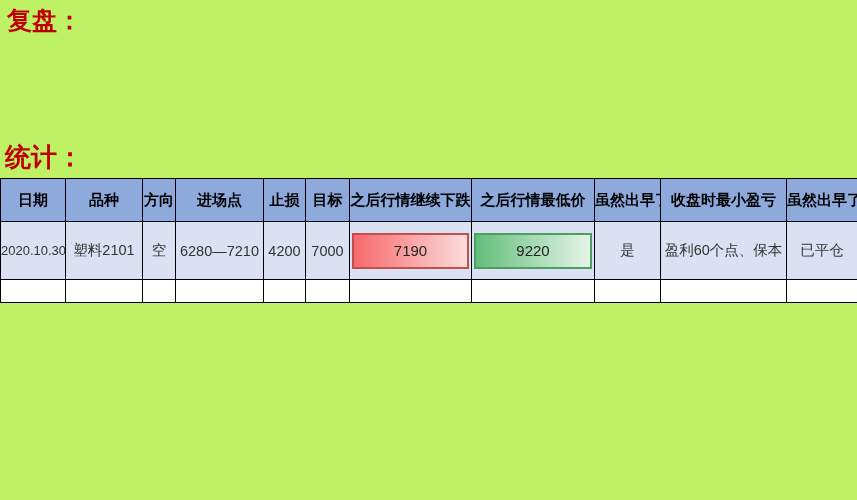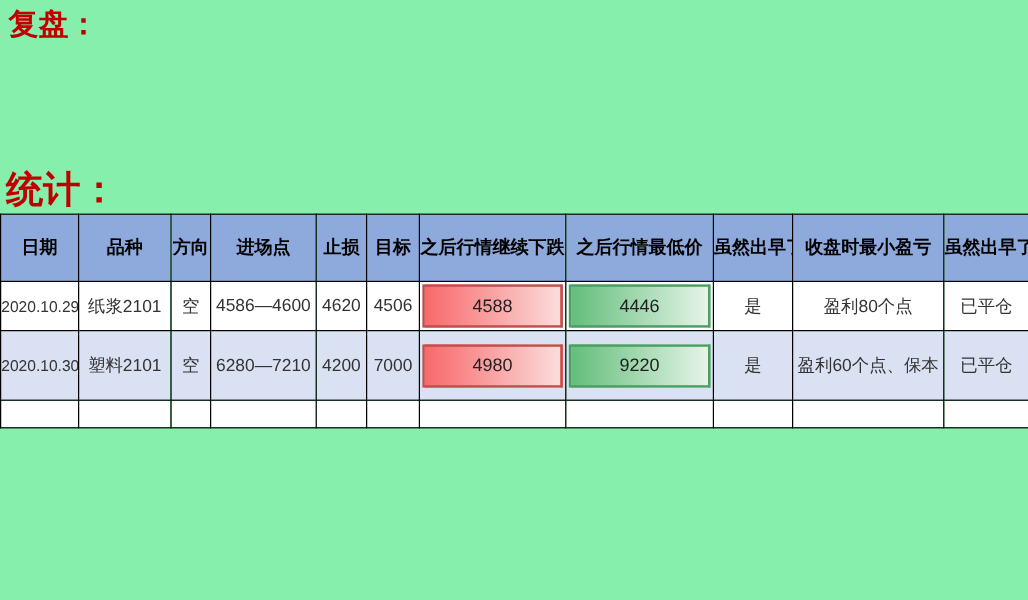--- a/index.html
+++ b/index.html
@@ -12,34 +12,34 @@
     --low-cell-start:#63BE7B;
     --low-cell-end:#E6F4E8;
     --low-cell-border:#4C9E63;
     --ink:#1a1a1a;
     --cell-ink:#333333;
   }
   html,body{margin:0;padding:0;background:#ffffff;}
   .page{
     position:relative;
     width:857px;height:500px;
-    background:#86efac;
+    background:#bef264;
     overflow:hidden;
     font-family:"Liberation Sans", sans-serif;
   }
   .heading{
     margin:0;
     color:var(--heading-red);
     font-family:"Liberation Serif", serif;
     font-weight:bold;
     font-size:25px;
     line-height:32px;
   }
   #review-heading{margin:5px 0 0 7px;}
-  #stats-heading{margin:106px 0 0 5px;font-size:31px;line-height:30px;}
+  #stats-heading{margin:106px 0 0 5px;font-size:26px;line-height:30px;}
   .body-text{
     margin:12px 7px 0 7px;
     color:#000000;
     font-family:"Liberation Serif", serif;
     font-weight:bold;
     font-size:22.5px;
     line-height:30.5px;
     text-align:justify;
     text-justify:inter-ideograph;
     letter-spacing:0.5px;
@@ -52,21 +52,21 @@
     font-family:"Liberation Sans", sans-serif;
   }
   table.stats th, table.stats td{
     border:1px solid #000000;
     text-align:center;
     vertical-align:middle;
     overflow:hidden;
     white-space:nowrap;
     padding:0;
   }
-  table.stats thead tr{height:56px;}
+  table.stats thead tr{height:43px;}
   table.stats tr.r1{height:40px;}
   table.stats tr.r2{height:58px;}
   table.stats tr.r-empty{height:23px;}
   table.stats th{
     background:var(--header-bg);
     color:#000000;
     font-weight:bold;
     font-size:15px;
   }
   table.stats td{
@@ -127,46 +127,29 @@
         <th>止损</th>
         <th>目标</th>
         <th>之后行情继续下跌</th>
         <th>之后行情最低价</th>
         <th>虽然出早了</th>
         <th>收盘时最小盈亏</th>
         <th>虽然出早了</th>
       </tr>
     </thead>
     <tbody>
-      <tr class="r1">
-        <td style="font-size:13px">2020.10.29</td>
-        <td>纸浆2101</td>
-        <td>空</td>
-        <td>4586—4600</td>
-        <td>4620</td>
-        <td>4506</td>
-        <td class="hi">
-          <div class="bar red">4588</div>
-        </td>
-        <td class="hi">
-          <div class="bar green">4446</div>
-        </td>
-        <td>是</td>
-        <td>盈利80个点</td>
-        <td>已平仓</td>
-      </tr>
       <tr class="r2">
         <td style="font-size:13px">2020.10.30</td>
         <td>塑料2101</td>
         <td>空</td>
         <td>6280—7210</td>
         <td>4200</td>
         <td>7000</td>
         <td class="hi">
-          <div class="bar red">4980</div>
+          <div class="bar red">7190</div>
         </td>
         <td class="hi">
           <div class="bar green">9220</div>
         </td>
         <td>是</td>
         <td>盈利60个点、保本</td>
         <td>已平仓</td>
       </tr>
       <tr class="r-empty">
         <td></td>

